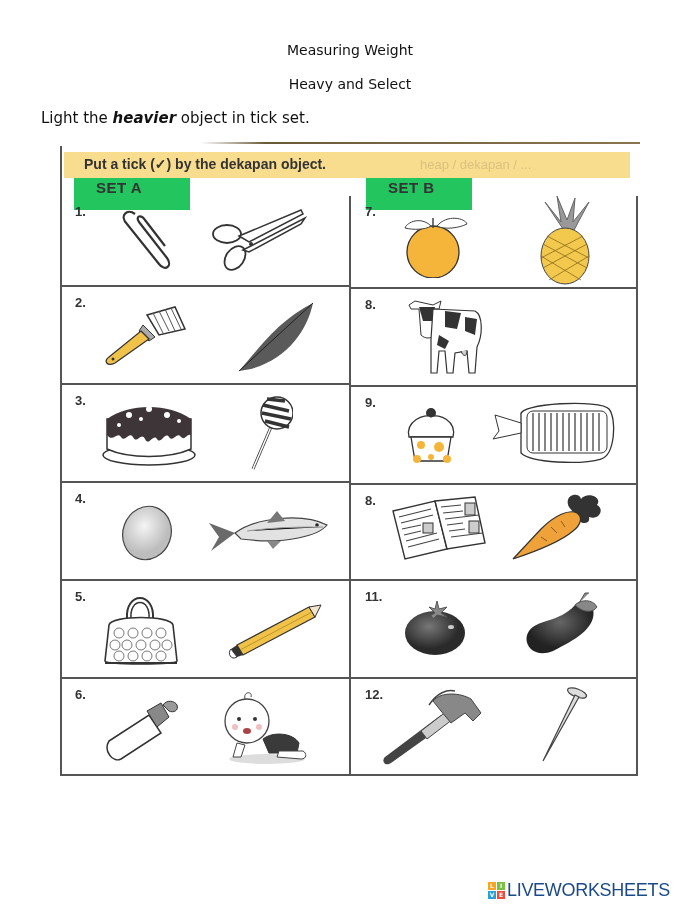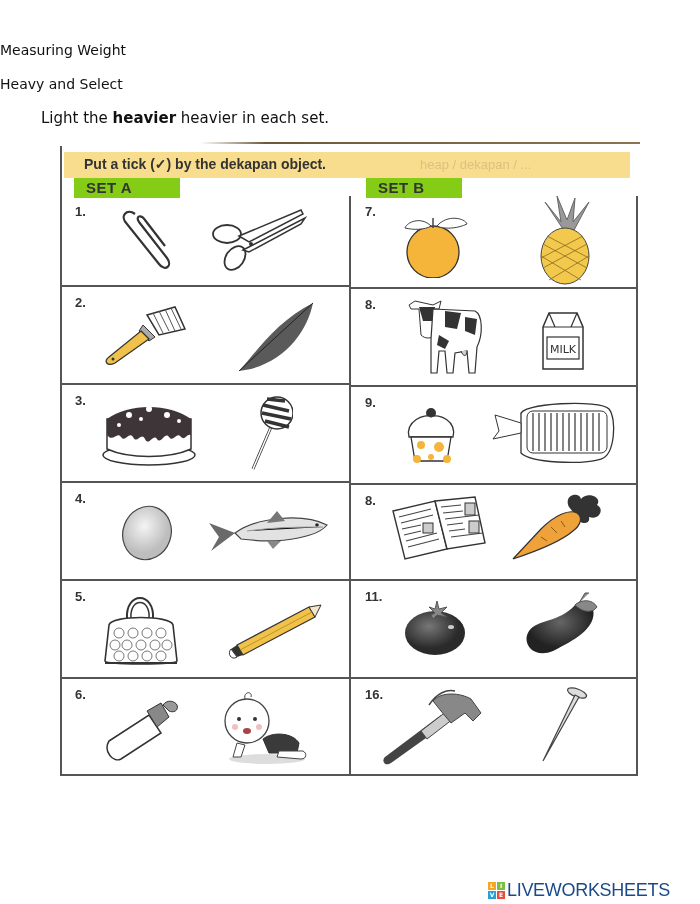--- a/index.html
+++ b/index.html
@@ -1,29 +1,29 @@
 <!DOCTYPE html>
 <html><head>
 <meta charset="utf-8">
 <style>
   html, body { margin: 0; padding: 0; }
   body {
     width: 700px; height: 904px; background: #ffffff; position: relative; overflow: hidden;
     font-family: "DejaVu Sans", sans-serif; color: #111;
   }
   .title {
-    position: absolute; left: 0; width: 700px; 
+    position: absolute; left: 0; width: 700px; text-align: center;
     font-size: 14px; color: #111;
   }
   #t1 { top: 42px; }
   #t2 { top: 76px; }
   .instruction {
     position: absolute; left: 41px; top: 109px; font-size: 15px;
   }
-  .instruction b { }
+  .instruction b { font-style: italic; }
   
   .sheet {
     position: absolute; left: 60px; top: 142px; width: 578px; height: 636px;
   }
   .top-edge {
     position: absolute; left: 140px; top: 0; width: 440px; height: 2px;
     background: linear-gradient(to right, rgba(90,80,60,0), #6b5a3a 15%, #8a7550);
   }
   .left-edge { position: absolute; left: 0; top: 4px; width: 2px; height: 630px; background: #555; }
   .banner {
@@ -32,23 +32,23 @@
   }
   .banner-text {
     position: absolute; left: 24px; top: 14px; font-size: 14px; font-weight: bold; color: #333;
     font-family: "Liberation Sans", sans-serif;
   }
   .banner-ghost {
     position: absolute; left: 360px; top: 15px; font-size: 13px; color: #cdb77a; opacity: .7;
     font-family: "Liberation Sans", sans-serif;
   }
   .set-label {
-    position: absolute; top: 36px; height: 20px; background: #84cc16;
+    position: absolute; top: 36px; height: 32px; background: #22c55e;
     font-family: "Liberation Sans", sans-serif; font-weight: bold; font-size: 15px; color: #333;
-    padding-left: 12px; line-height: 20px; letter-spacing: .5px;
+    padding-left: 22px; line-height: 20px; letter-spacing: .5px;
   }
   #setA { left: 14px; width: 94px; }
   #setB { left: 306px; width: 84px; }
   .grid {
     position: absolute; left: 1px; top: 54px; width: 576px; height: 578px;
   }
   .vline { position: absolute; left: 288px; top: 0; width: 2px; height: 580px; background: #555; }
   .rightline { position: absolute; left: 575px; top: 0; width: 2px; height: 580px; background: #555; }
   .cell {
     position: absolute; box-sizing: border-box; border-bottom: 2px solid #555;
@@ -63,21 +63,21 @@
   }
   .logo-grid { display: grid; grid-template-columns: 8px 8px; grid-template-rows: 8px 8px; gap: 1px; margin-right: 2px; }
   .logo-grid span { display: block; font-size: 6px; color: #fff; text-align: center; line-height: 8px; font-weight: bold; font-family: "DejaVu Sans", sans-serif; }
   .logo-text { font-family: "Liberation Sans", sans-serif; font-weight: normal; font-size: 18px; color: #1a4a8a; letter-spacing: -0.3px; }
 </style>
 </head>
 <body>
 
 <div class="title" id="t1">Measuring Weight</div>
 <div class="title" id="t2">Heavy and Select</div>
-<div class="instruction"><span>Light the </span><b>heavier</b><span> heavier in each set.</span></div>
+<div class="instruction"><span>Light the </span><b>heavier</b><span> object in tick set.</span></div>
 
 <div class="sheet">
   <div class="top-edge"></div>
   <div class="left-edge"></div>
   <div class="banner"></div>
   <div class="banner-ghost">heap / dekapan / ...</div>
   <div class="banner-text">Put a tick (✓) by the dekapan object.</div>
   <div class="set-label" id="setA">SET A</div>
   <div class="set-label" id="setB">SET B</div>
 
@@ -255,28 +255,20 @@
         <svg width="80" height="82" viewBox="0 0 80 82">
             <path d="M4 10 L10 6 L28 10 L36 6 L34 14 L30 14 L30 40 C26 44,20 44,16 40 L14 14 L6 14 Z" fill="#fff" stroke="#333"></path>
             <path d="M14 12 L30 12 L28 26 L18 26 Z" fill="#333"></path>
             <path d="M28 14 L70 16 C78 20,78 40,72 52 L70 78 L64 78 L62 56 L50 58 L48 78 L42 78 L40 56 L34 56 L32 78 L26 78 L26 44 Z" fill="#fff" stroke="#333" stroke-width="1.2"></path>
             <path d="M40 16 L56 18 L52 34 L40 32 Z" fill="#333"></path>
             <path d="M60 22 L72 24 L70 40 L60 36 Z" fill="#333"></path>
             <path d="M34 40 L44 46 L40 54 L32 50 Z" fill="#333"></path>
             <path d="M56 56 C58 62,62 62,62 56" fill="#ccc" stroke="#333"></path>
           </svg>
       </div>
-      <div class="item" style="left:186px;top:20px;">
-        <svg width="50" height="64" viewBox="0 0 50 64">
-            <path d="M6 18 L12 4 L40 4 L46 18 L46 60 L6 60 Z" fill="#fff" stroke="#333" stroke-width="1.5"></path>
-            <path d="M6 18 L46 18 M12 4 L18 18 M40 4 L34 18" stroke="#333" stroke-width="1.2" fill="none"></path>
-            <rect x="10" y="28" width="32" height="22" fill="none" stroke="#333" stroke-width="1.2"></rect>
-            <text x="26" y="44" font-size="11" text-anchor="middle" font-family="DejaVu Sans, sans-serif" fill="#333">MILK</text>
-          </svg>
-      </div>
     </div>
     <div class="cell" style="left:290px;top:191px;width:285px;height:98px;">
       <span class="num">9.</span>
       <div class="item" style="left:54px;top:20px;">
         <svg width="52" height="58" viewBox="0 0 52 58">
             <circle cx="26" cy="6" r="5" fill="#333"></circle>
             <path d="M4 30 C0 14,20 6,26 10 C34 6,52 14,48 30 Z" fill="#fff" stroke="#333" stroke-width="1.3"></path>
             <path d="M6 30 L46 30 L42 54 L10 54 Z" fill="#fff" stroke="#333" stroke-width="1.3"></path>
             <circle cx="16" cy="38" r="4" fill="#f5b53a"></circle>
             <circle cx="34" cy="40" r="5" fill="#f5b53a"></circle>
@@ -366,21 +358,21 @@
                 <stop offset="0" stop-color="#666"></stop>
                 <stop offset="1" stop-color="#222"></stop>
               </radialGradient>
             </defs>
             <path d="M70 18 C74 36,54 48,30 60 C10 68,-2 52,6 40 C14 28,36 32,52 14 C58 8,68 10,70 18 Z" fill="url(#ep)"></path>
             <path d="M56 12 L62 2 L66 2 M52 14 C58 8,70 8,74 16 C70 22,60 22,52 14 Z" fill="#888" stroke="#555"></path>
           </svg>
       </div>
     </div>
     <div class="cell" style="left:290px;top:483px;width:285px;height:97px;">
-      <span class="num">16.</span>
+      <span class="num">12.</span>
       <div class="item" style="left:30px;top:10px;">
         <svg width="110" height="76" viewBox="0 0 110 76">
             <path d="M4 68 L60 26 L66 34 L10 74 C4 78,0 72,4 68 Z" fill="#444"></path>
             <path d="M40 42 L66 22 L72 30 L46 50 Z" fill="#ccc" stroke="#444"></path>
             <path d="M52 12 C60 2,80 4,90 10 L100 24 L92 32 L84 24 L70 34 L60 22 Z" fill="#888" stroke="#444"></path>
             <path d="M48 16 C56 4,66 0,74 2" fill="none" stroke="#444" stroke-width="1.5"></path>
           </svg>
       </div>
       <div class="item" style="left:190px;top:6px;">
         <svg width="50" height="80" viewBox="0 0 50 80">

